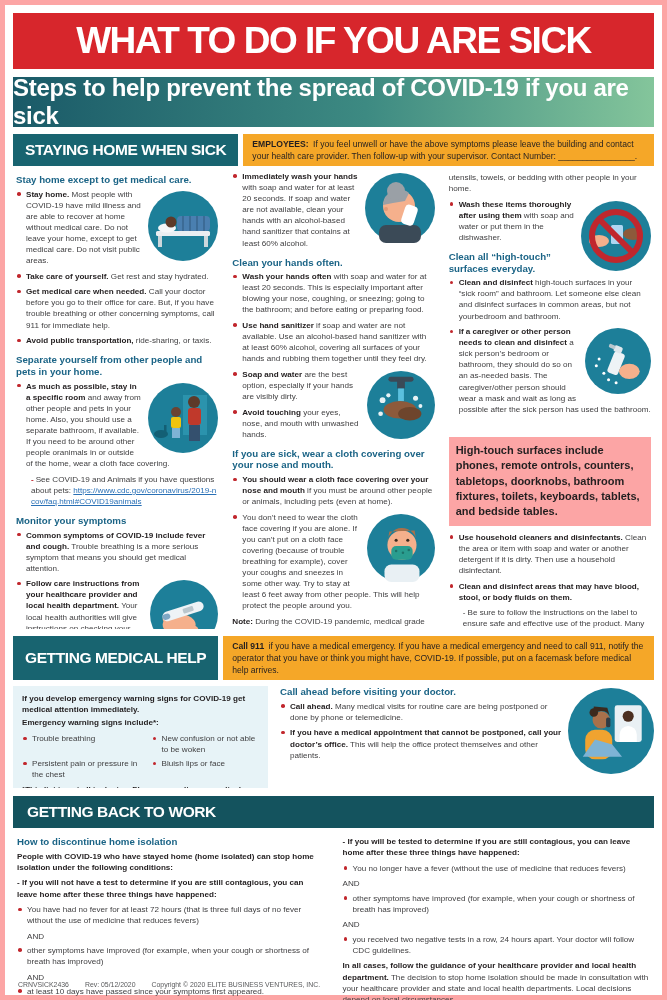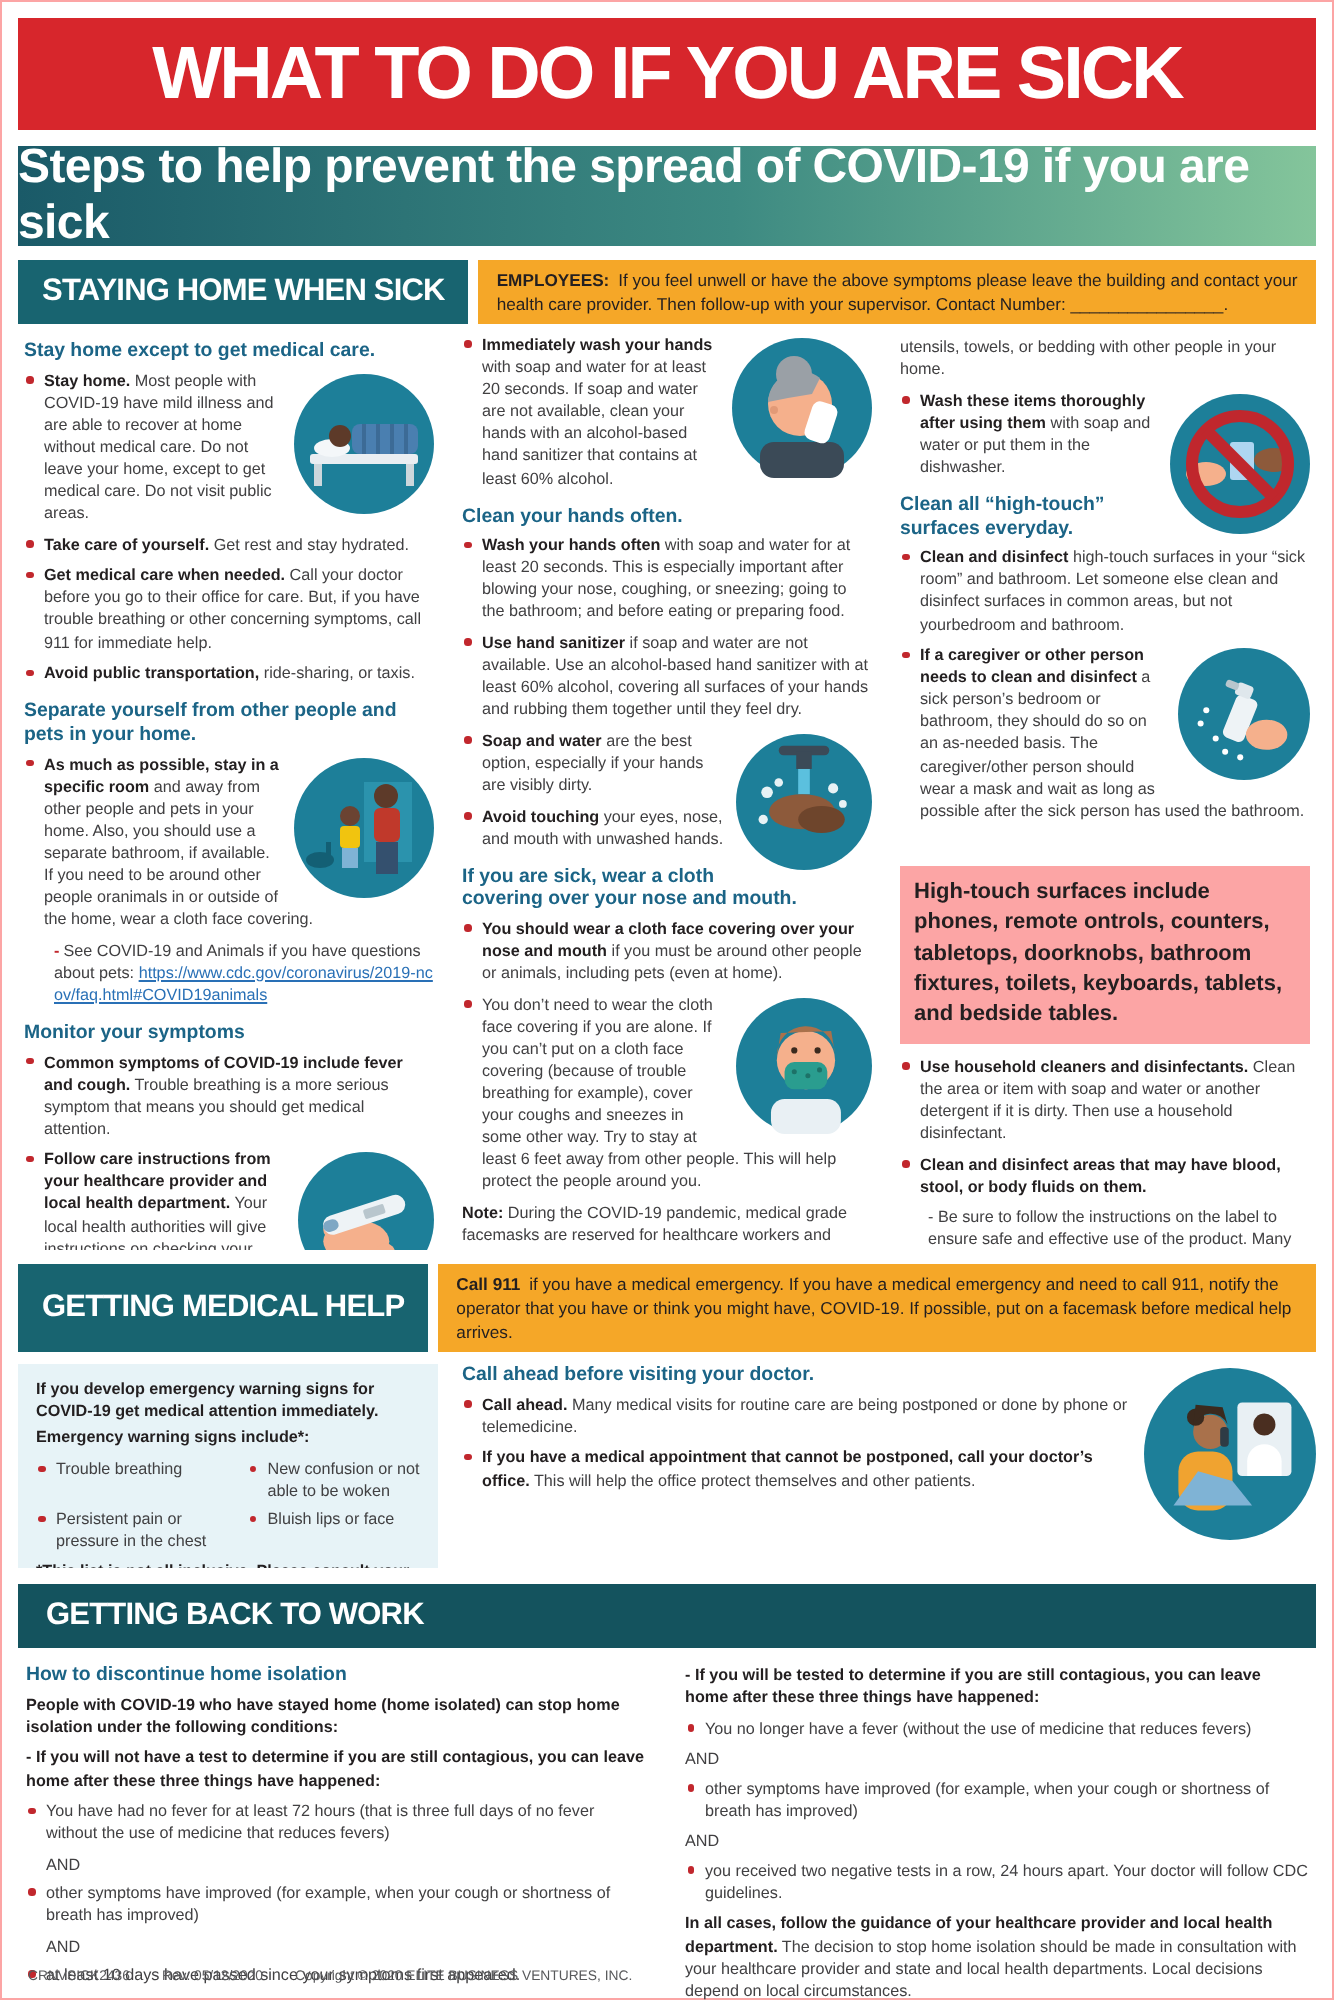--- a/index.html
+++ b/index.html
@@ -3,21 +3,21 @@
 <meta charset="utf-8">
 <style>
   * { box-sizing: border-box; }
   html,body { margin:0; padding:0; }
   body {
     width:667px; height:1000px;
     font-family:"Liberation Sans", sans-serif;
     background:#ffffff; color:#414042;
     position:relative; overflow:hidden;
   }
-  .poster { position:absolute; inset:0; border:1px solid #fca5a5; padding:8px 8px 0; }
+  .poster { position:absolute; inset:0; border:5px solid #fca5a5; padding:8px 8px 0; }
 
   
   .banner { background:#d7262c; height:56px; display:flex; align-items:center; justify-content:center; }
   .banner span { color:#fff; font-size:37px; font-weight:bold; letter-spacing:-1.5px; }
   .subbar { margin-top:8px; height:50px; background:linear-gradient(90deg,#1a5a68 0%,#3d8a82 55%,#84c59b 100%);
             display:flex; align-items:center; justify-content:center; }
   .subbar span { color:#fff; font-weight:bold; font-size:24px; letter-spacing:-0.3px; }
 
   
   .sec-row { margin-top:7px; display:flex; gap:5px; align-items:stretch; }
@@ -43,21 +43,21 @@
   .link { color:#2970b6; text-decoration:underline; word-break:break-all; }
   .note-para { font-size:8.1px; line-height:1.37; margin:2px 0 5px; }
   .note-para b { color:#231f20; }
   .cont-para { font-size:8.1px; line-height:1.37; margin:1px 0 4.5px; }
   .info-box { background:#fca5a5; padding:6px 7px; font-size:11px; font-weight:bold; color:#231f20;
               margin:22px 0 6px; line-height:1.4; }
   .dash-note { font-size:8.1px; line-height:1.37; margin:0 0 5px 14px; }
 
   
   .mh-content { display:flex; gap:12px; margin-top:6px; height:102px; overflow:hidden; }
-  .warn-box { width:210px; background:#e7f3f7; padding:7px 9px; font-size:8.1px; line-height:1.4; }
+  .warn-box { width:255px; background:#e7f3f7; padding:7px 9px; font-size:8.1px; line-height:1.4; }
   .warn-intro { font-weight:bold; color:#231f20; margin:0 0 2px; }
   .signs { display:grid; grid-template-columns:53% 47%; column-gap:4px; row-gap:3px; margin:5px 0 4px; }
   .warn-foot { font-weight:bold; color:#231f20; margin-top:4px; line-height:1.4; }
   .call-ahead { flex:1; min-width:0; }
   .call-ahead h3 { margin-top:0; }
 
   
   .btw-bar { margin-top:8px; background:#14535e; color:#fff; font-weight:bold; font-size:15.5px;
              letter-spacing:-0.4px; padding:7px 14px; }
   .btw-cols { display:flex; gap:18px; padding:8px 4px 0; font-size:8.1px; }

